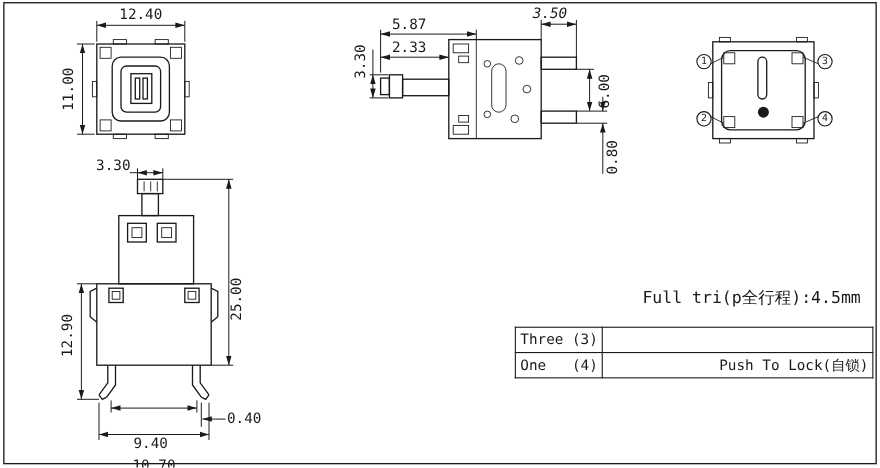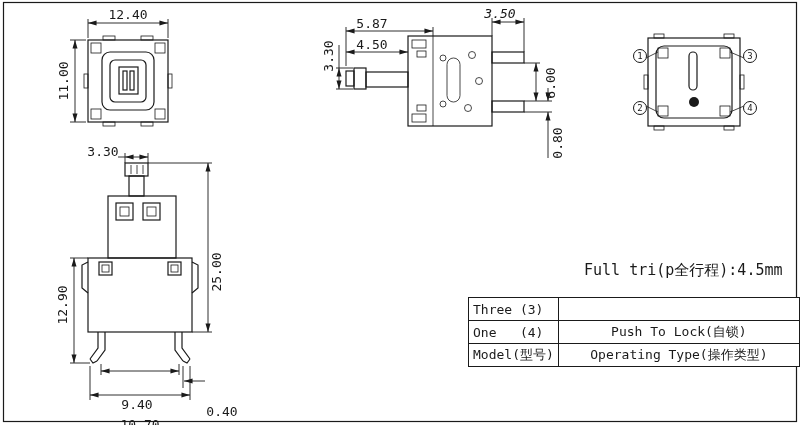--- a/index.html
+++ b/index.html
@@ -28,21 +28,21 @@
     border:1px solid #1a1a1a; border-radius:50%;
     font-size:9px; line-height:12px; text-align:center;
     transform:translate(-50%,-50%); background:#fff;
   }
 
   .note { position:absolute; left:584px; top:261px; font-size:15px; white-space:nowrap; }
 
   table.spec { position:absolute; left:468px; top:297px; border-collapse:collapse; background:#fff; }
   .spec td { border:1px solid #1a1a1a; height:23px; font-size:13px; padding:0 4px; vertical-align:middle; }
   .spec td.lbl { width:76px; white-space:pre; text-align:left; }
-  .spec td.val { width:246px; white-space:nowrap; text-align:center; }
+  .spec td.val { width:246px; white-space:nowrap; text-align:right; }
 </style>
 </head>
 <body>
 
 <div class="sheet">
 
   <svg width="800" height="425" viewBox="0 0 800 425">
     <defs>
       <marker id="ar" viewBox="0 0 10 10" refX="9.5" refY="5" markerWidth="10" markerHeight="10" orient="auto-start-reverse">
         <path d="M0,2.2 L9.5,5 L0,7.8 Z" fill="#1a1a1a"></path>
@@ -182,50 +182,46 @@
 
       <path class="d" d="M90,366 V400 M190,366 V400"></path>
       <path class="d" d="M90,395 H190" marker-start="url(#ar)" marker-end="url(#ar)"></path>
     </g>
   </svg>
 
   <span class="dim" style="left:128px; top:14px;">12.40</span>
   <span class="dim v" style="left:63px;  top:81px;">11.00</span>
 
   <span class="dim" style="left:372px; top:23px;">5.87</span>
-  <span class="dim" style="left:372px; top:44px;">4.50</span>
+  <span class="dim" style="left:372px; top:44px;">2.33</span>
   <span class="dim v" style="left:328px; top:56px;">3.30</span>
   <span class="dim" style="left:500px; top:13px;font-style:italic;">3.50</span>
   <span class="dim v" style="left:550px; top:83px;">6.00</span>
   <span class="dim v" style="left:557px; top:143px;">0.80</span>
 
   <span class="dim" style="left:103px; top:151px;">3.30</span>
   <span class="dim v" style="left:216px; top:272px;">25.00</span>
   <span class="dim v" style="left:62px;  top:305px;">12.90</span>
   <span class="dim" style="left:137px; top:404px;">9.40</span>
-  <span class="dim" style="left:222px; top:381px;margin-top:30px;">0.40</span>
+  <span class="dim" style="left:222px; top:381px;">0.40</span>
   <span class="dim" style="left:140px; top:404px;margin-top:20px;">10.70</span>
 
   <span class="pin-num" style="left:640px; top:56px;">1</span>
   <span class="pin-num" style="left:750px; top:56px;">3</span>
   <span class="pin-num" style="left:640px; top:108px;">2</span>
   <span class="pin-num" style="left:750px; top:108px;">4</span>
 
   <div class="note">Full tri(p全行程):4.5mm</div>
 
   <table class="spec">
     <tbody>
       <tr>
         <td class="lbl">Three (3)</td>
         <td class="val"></td>
       </tr>
       <tr>
         <td class="lbl">One   (4)</td>
         <td class="val">Push To Lock(自锁)</td>
       </tr>
-      <tr>
-        <td class="lbl">Model(型号)</td>
-        <td class="val">Operating Type(操作类型)</td>
-      </tr>
     </tbody>
   </table>
 
 </div>
 
 </body></html>

